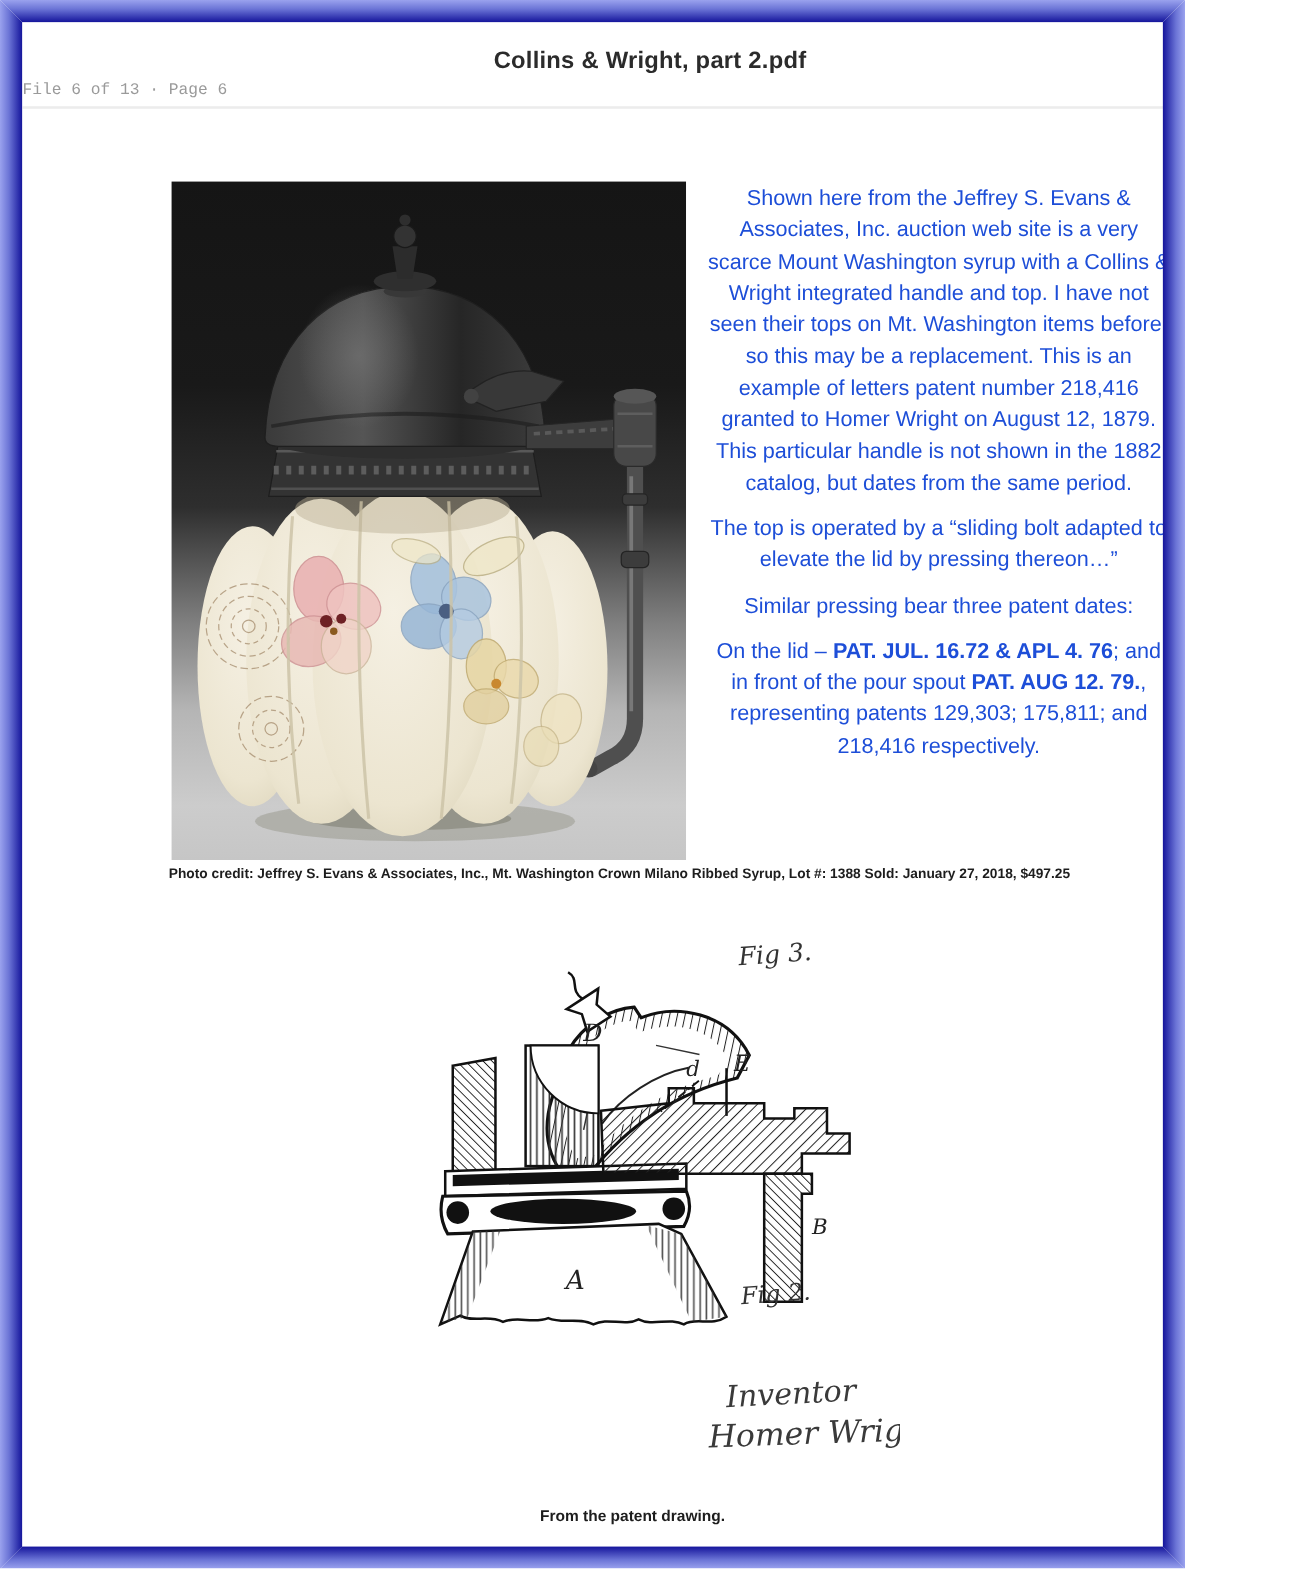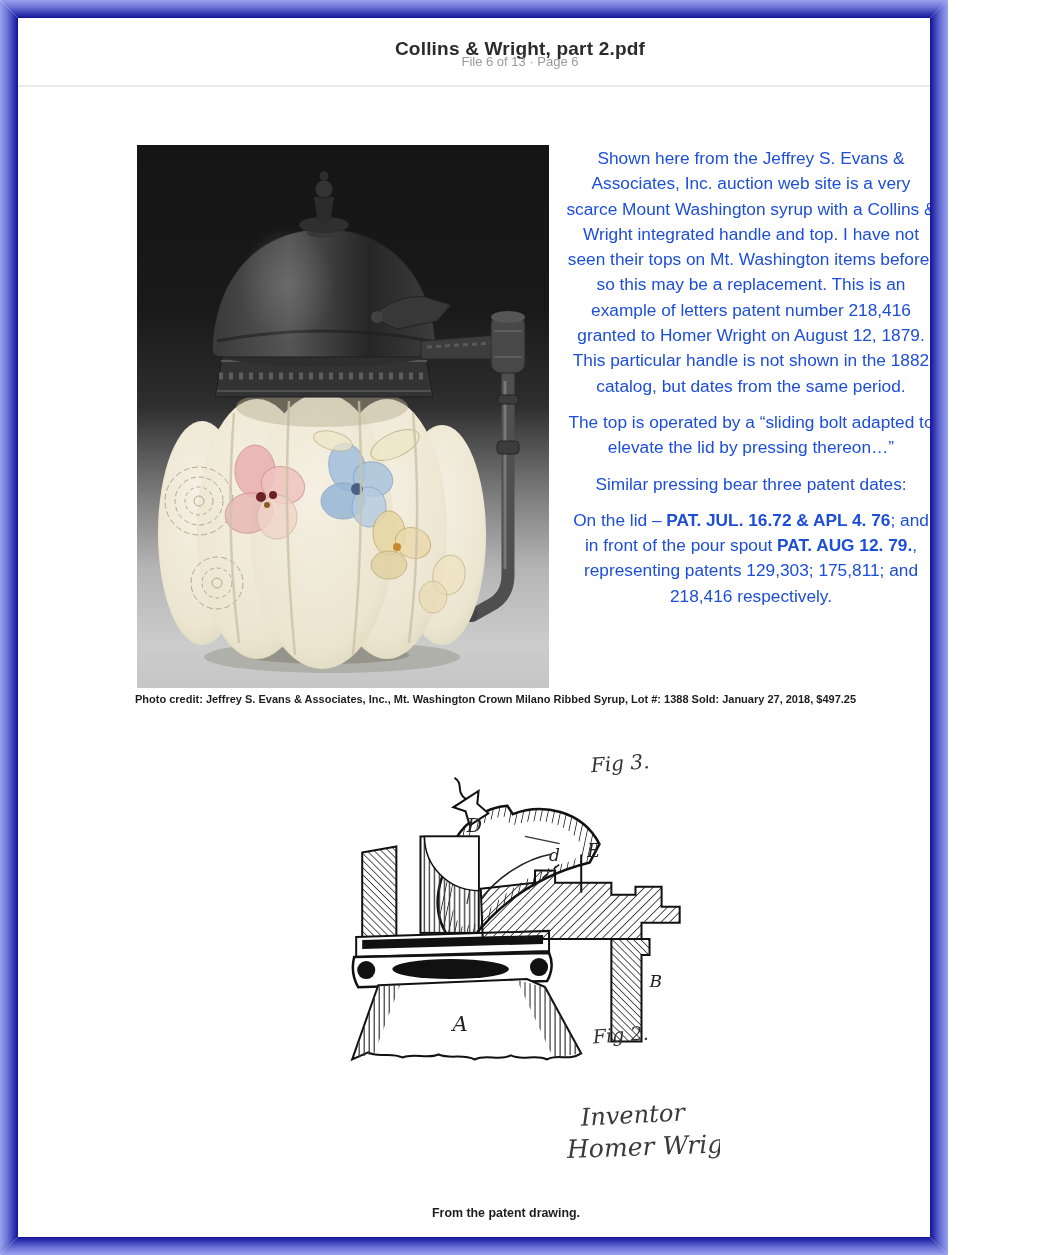--- a/index.html
+++ b/index.html
@@ -19,22 +19,22 @@
                background:linear-gradient(to right,#9aa2ee,#6b74d6 40%,#12129a);
                clip-path:polygon(0 0,100% 18px,100% calc(100% - 18px),0 100%); }
   .fe-right  { top:0; bottom:0; right:0; width:18px;
                background:linear-gradient(to left,#9aa2ee,#6b74d6 40%,#12129a);
                clip-path:polygon(0 18px,100% 0,100% 100%,0 calc(100% - 18px)); }
 
   .page { position:absolute; left:18px; top:18px; width:1004px; height:1219px; background:#fff; }
 
   .hdr-title { position:absolute; top:20px; left:0; width:100%; text-align:center;
                font-size:19px; font-weight:bold; color:#2b2b2b; letter-spacing:.2px; }
-  .hdr-sub   { position:absolute; top:36px; left:0; width:100%; text-align:center;
-               font-size:13px; color:#9a9a9a; }
+  .hdr-sub   { position:absolute; top:46px; left:0; width:100%; 
+               font-size:13px; color:#9a9a9a;font-family:Liberation Mono, monospace; }
   .hdr-divider { position:absolute; top:67px; left:0; width:100%; height:2px; background:#ececec; }
 
   .photo { position:absolute; left:119px; top:127px; width:412px; height:543px; overflow:hidden; }
   .photo svg { display:block; }
 
   .credit { position:absolute; left:117px; top:675px; width:815px;
             font-size:11px; font-weight:bold; color:#1d1d1d; white-space:nowrap; }
 
   .textcol { position:absolute; left:547px; top:128px; width:372px;
              font-size:17.3px; line-height:25.3px; color:#1d4ed8;text-align:center; }

